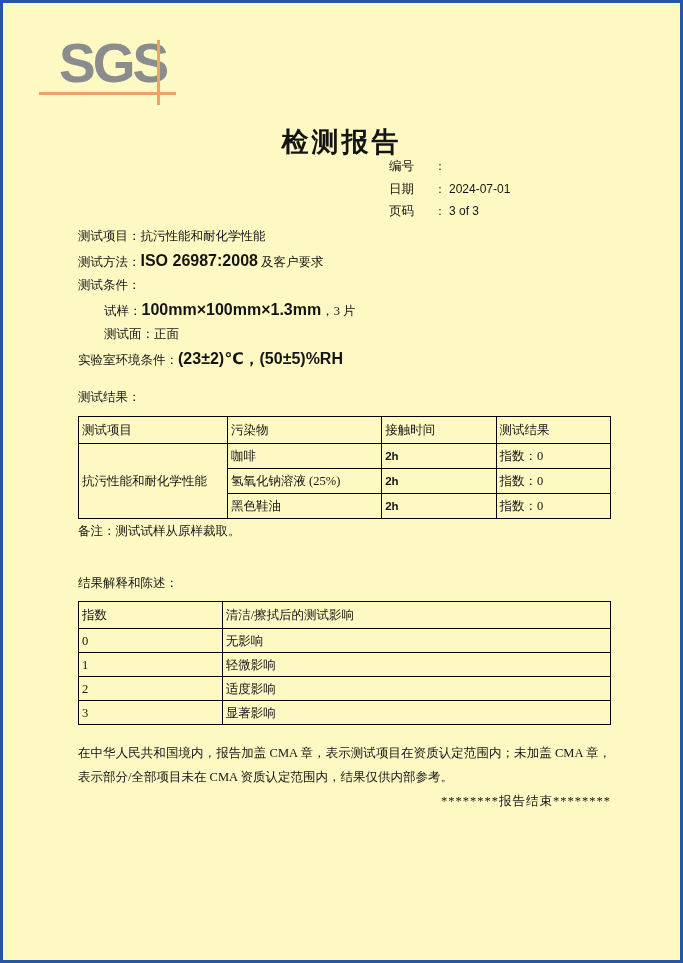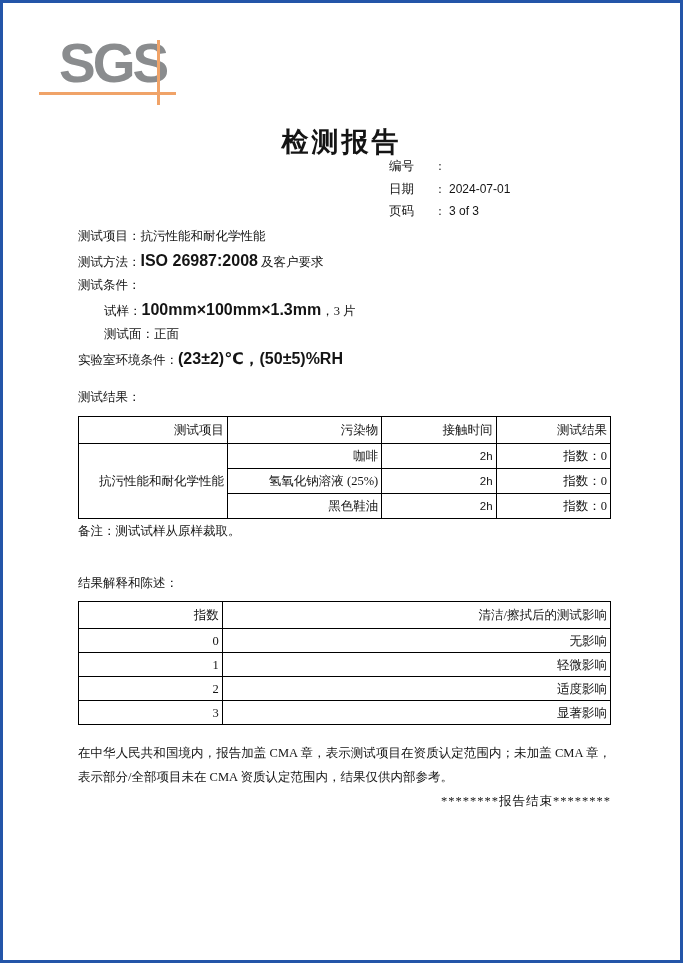--- a/index.html
+++ b/index.html
@@ -1,18 +1,18 @@
 <!DOCTYPE html>
 <html><head>
 <meta charset="utf-8">
 <style>
   html,body{margin:0;padding:0;background:#e9e9e9;}
   .page{
     position:relative;width:683px;height:963px;box-sizing:border-box;
-    border:3px solid #2355a8;background:#ffffff;overflow:hidden;
+    border:3px solid #2355a8;background:#fef9c3;overflow:hidden;
     font-family:"Liberation Serif","DejaVu Serif",serif;color:#141414;
   }
   
   .logo-text{
     position:absolute;left:56px;top:33px;
     font-family:"Liberation Sans","DejaVu Sans",sans-serif;
     font-weight:bold;font-size:55px;line-height:55px;letter-spacing:-3px;
     color:#8a8c8e;
   }
   .logo-hline{position:absolute;left:36px;top:89px;width:137px;height:2.5px;background:#f0a368;}
@@ -27,27 +27,27 @@
   .hdr-label{width:42px;}
   .hdr-colon{width:18px;text-align:center;}
   .hdr-value{font-family:"Liberation Sans","DejaVu Sans",sans-serif;font-size:12px;}
   
   .bodycol{position:absolute;left:75px;top:222px;width:533px;font-size:12.5px;line-height:23.5px;}
   .info-line{white-space:nowrap;}
   .indent{padding-left:26px;}
   .lat{font-family:"Liberation Sans","DejaVu Sans",sans-serif;font-weight:bold;font-size:16px;}
   .sec-heading{margin-top:14px;}
   table{width:100%;border-collapse:collapse;margin-top:6px;font-size:12.5px;}
-  th,td{border:1px solid #000;text-align:right;vertical-align:middle;
+  th,td{border:1px solid #000;text-align:left;vertical-align:middle;
         font-weight:normal;padding:1px 3px;line-height:16px;}
   .t1 th{height:24px;} .t1 td{height:22px;}
   .t1 .c1{width:28%;} .t1 .c2{width:29%;} .t1 .c3{width:21.5%;} .t1 .c4{width:21.5%;}
   .t2 th{height:24px;} .t2 td{height:21px;}
   .t2 .c1{width:27%;} .t2 .c2{width:73%;}
-  .cell-lat{font-family:"Liberation Sans","DejaVu Sans",sans-serif;font-weight:normal;font-size:11.5px;margin-top:28px;}
+  .cell-lat{font-family:"Liberation Sans","DejaVu Sans",sans-serif;font-weight:bold;font-size:11.5px;margin-top:28px;}
   .note-line{line-height:23px;margin-top:1px;}
   .sec-heading2{margin-top:29px;}
   .cma{margin-top:17px;text-align:justify;}
   .end-mark{margin-top:1px;text-align:right;letter-spacing:1px;}
   
   .footer{position:absolute;left:0;top:836px;width:683px;height:124px;
           font-family:"Liberation Sans","DejaVu Sans",sans-serif;}
 </style>
 </head>
 <body>

